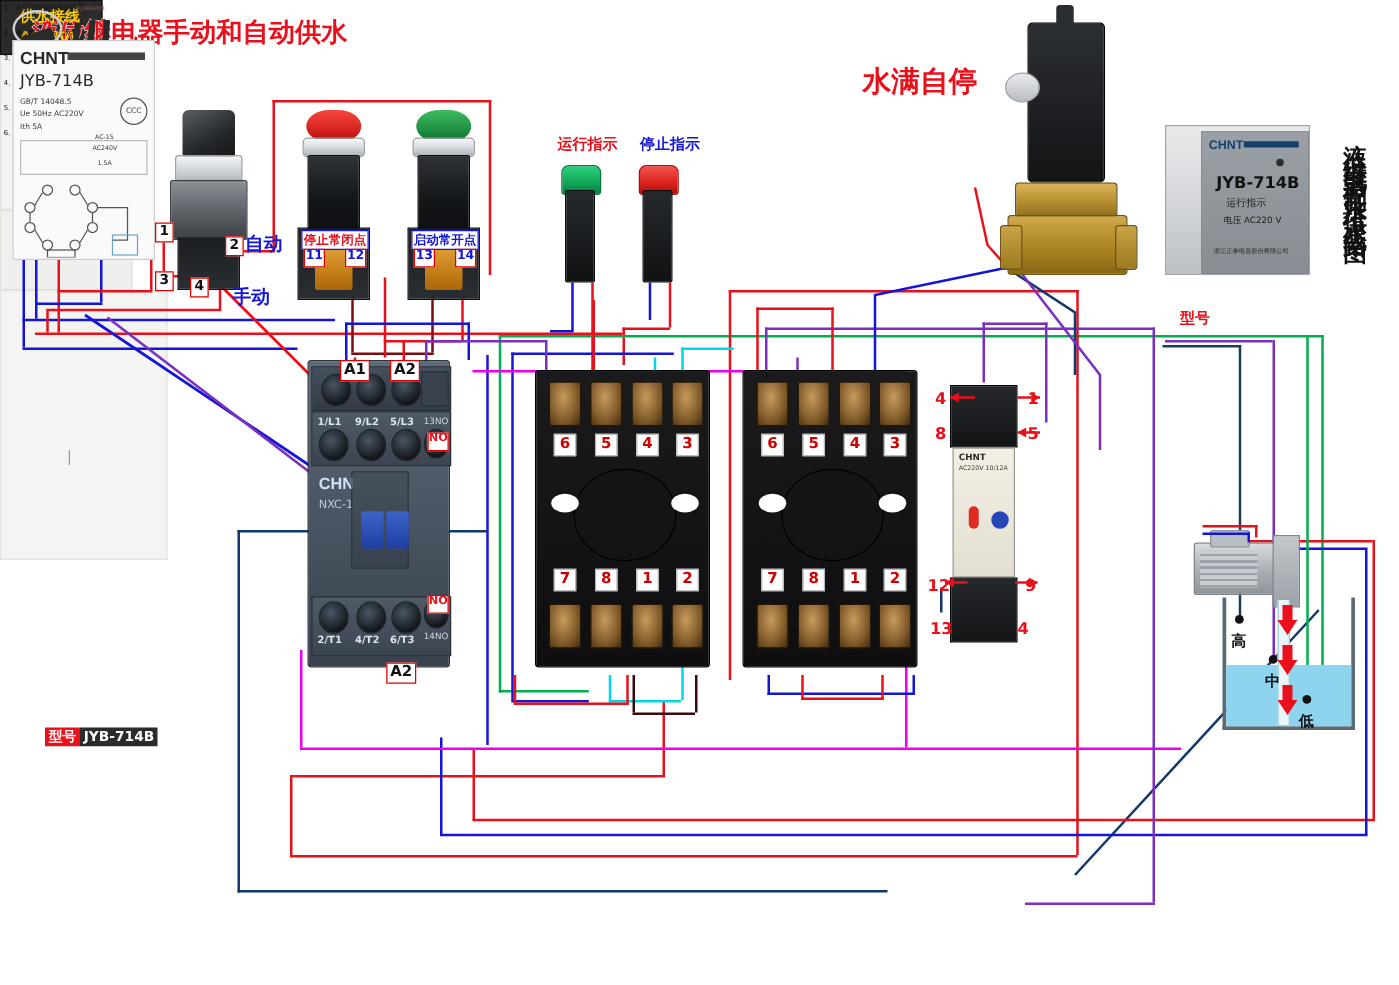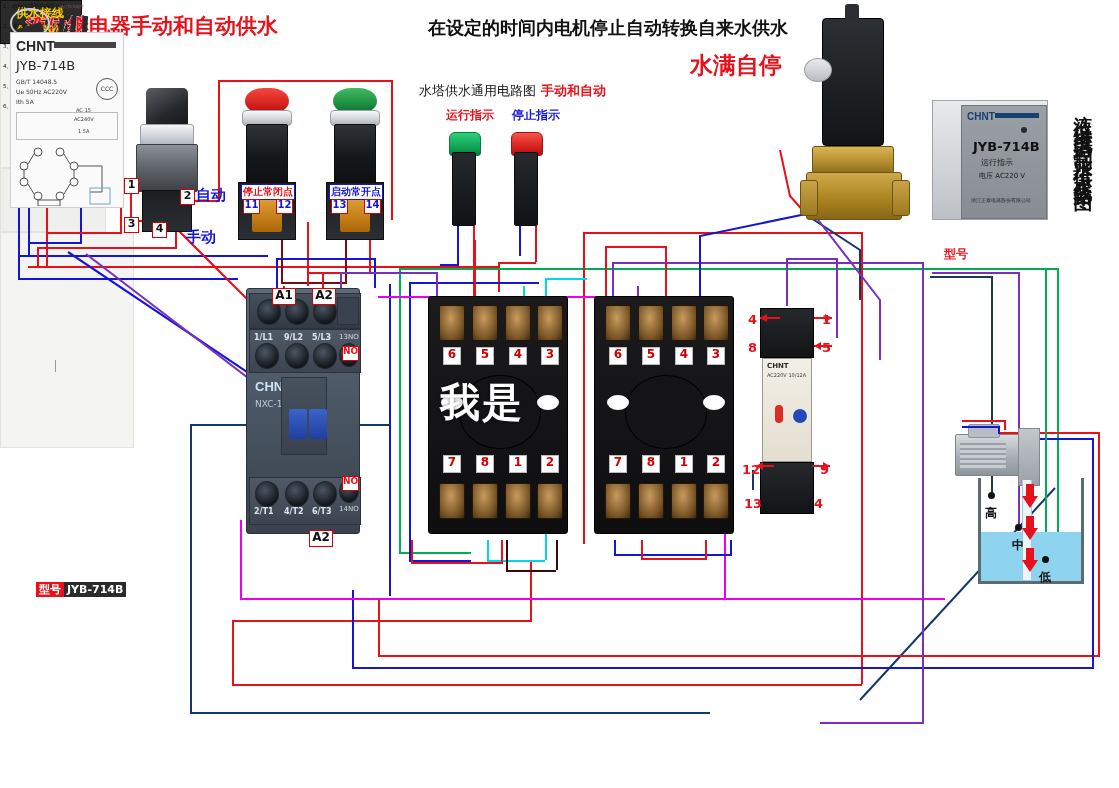--- a/index.html
+++ b/index.html
@@ -84,27 +84,22 @@
   .sv-body{background:linear-gradient(180deg,#cfa94a,#a9821f 60%,#876717);border:1px solid #6d5414;border-radius:3px;}
 
   .wmark{position:absolute;color:#3a3a3a;font-weight:bold;opacity:.85;white-space:nowrap;}
 </style>
 </head>
 <body>
 
 <div id="stage">
 
   <div class="abs ttl t-red stroke-w" style="left:26px;top:12px;font-size:21px;">液位继电器手动和自动供水</div>
-  <div class="abs ttl t-black" style="left:428px;top:16px;font-size:18px;">在设定的时间内电机停止自动转换自来水供水</div>
   <div class="abs ttl t-red" style="left:690px;top:50px;font-size:23px;">水满自停</div>
 
-  <div class="abs" style="left:419px;top:80px;white-space:nowrap;">
-    <span class="t-black" style="font-size:13px;">水塔供水通用电路图</span>
-    <span class="t-red ttl" style="font-size:13px;">手动和自动</span>
-  </div>
   <div class="abs t-red ttl" style="left:446px;top:107px;font-size:12px;">运行指示</div>
   <div class="abs t-blue ttl" style="left:512px;top:107px;font-size:12px;">停止指示</div>
 
   <div class="abs ttl t-black" style="left:1068px;top:100px;width:30px;font-size:19px;line-height:29px;writing-mode:vertical-rl;text-orientation:upright;letter-spacing:6px;">液位继电器控制水塔供水线路图</div>
 
 
   <div class="w h" style="left:66px;top:84px;width:56px;border-top-width:2px;border-color:#e8111b;"></div>
   <div class="w v" style="left:120px;top:84px;height:28px;border-left-width:2px;border-color:#e8111b;"></div>
   <div class="w v" style="left:66px;top:84px;height:28px;border-left-width:2px;border-color:#1515d8;"></div>
 
@@ -365,21 +360,20 @@
     <div class="abs" style="left:108px;top:98px;width:22px;height:15px;border-radius:50%;background:#fff;"></div>
     <div class="sock-num" style="left:14px;top:158px;width:16px;height:16px;font-size:12px;">7</div>
     <div class="sock-num" style="left:47px;top:158px;width:16px;height:16px;font-size:12px;">8</div>
     <div class="sock-num" style="left:80px;top:158px;width:16px;height:16px;font-size:12px;">1</div>
     <div class="sock-num" style="left:112px;top:158px;width:16px;height:16px;font-size:12px;">2</div>
     <div class="sock-screw" style="left:10px;top:186px;width:24px;height:34px;"></div>
     <div class="sock-screw" style="left:43px;top:186px;width:24px;height:34px;"></div>
     <div class="sock-screw" style="left:76px;top:186px;width:24px;height:34px;"></div>
     <div class="sock-screw" style="left:108px;top:186px;width:24px;height:34px;"></div>
   </div>
-  <div class="wm" style="left:440px;top:375px;font-size:40px;">我是</div>
 
   <div class="dev sock" style="left:594px;top:296px;width:140px;height:238px;">
     <div class="sock-screw" style="left:10px;top:8px;width:24px;height:34px;"></div>
     <div class="sock-screw" style="left:43px;top:8px;width:24px;height:34px;"></div>
     <div class="sock-screw" style="left:76px;top:8px;width:24px;height:34px;"></div>
     <div class="sock-screw" style="left:108px;top:8px;width:24px;height:34px;"></div>
     <div class="sock-num" style="left:14px;top:50px;width:16px;height:16px;font-size:12px;">6</div>
     <div class="sock-num" style="left:47px;top:50px;width:16px;height:16px;font-size:12px;">5</div>
     <div class="sock-num" style="left:80px;top:50px;width:16px;height:16px;font-size:12px;">4</div>
     <div class="sock-num" style="left:112px;top:50px;width:16px;height:16px;font-size:12px;">3</div>

